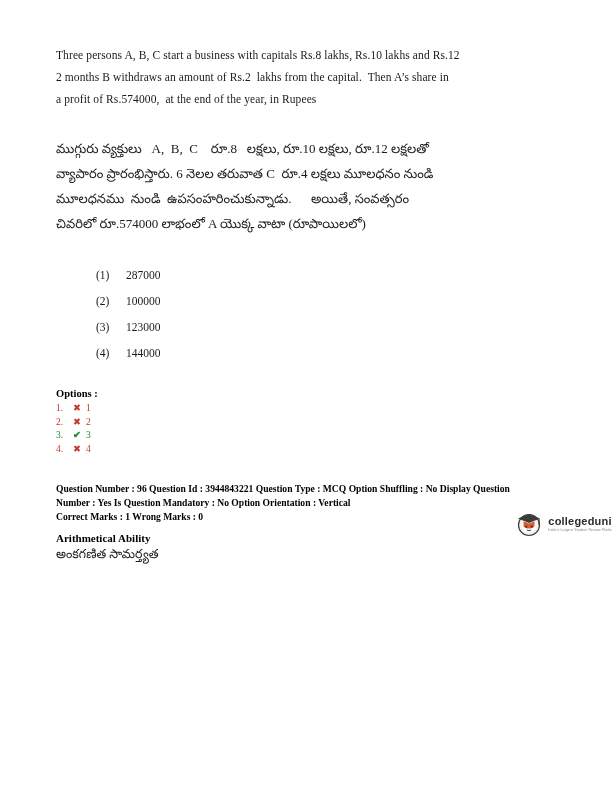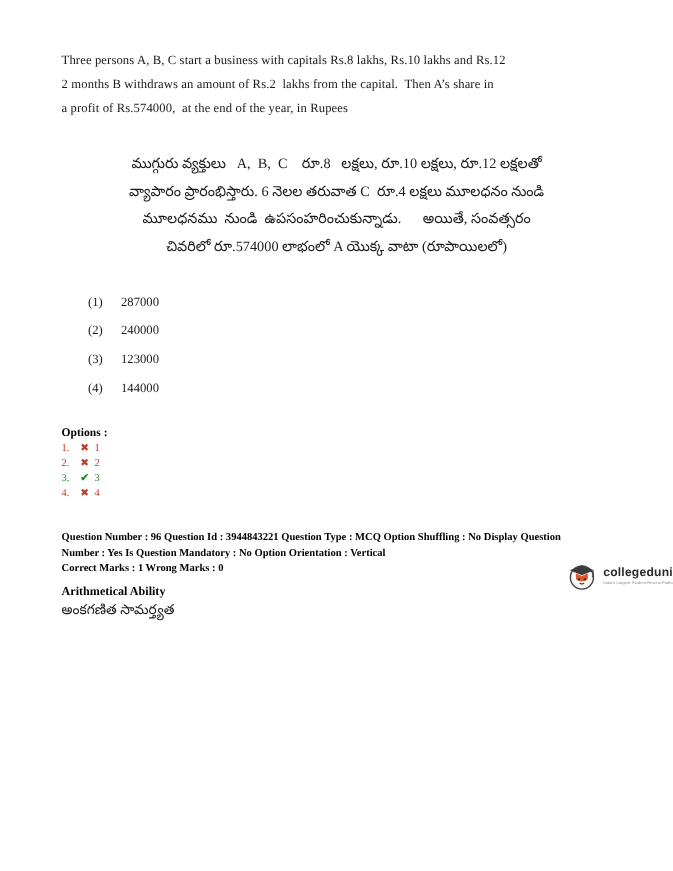--- a/index.html
+++ b/index.html
@@ -45,27 +45,26 @@
   
   .q-telugu {
     margin-top: 26px;
     font-family: "Liberation Serif", serif;
     font-size: 13px;
     line-height: 25px;
     color: #1a1a1a;
   }
   .q-telugu .line {
     white-space: pre-wrap;
-    text-align: center;
   }
 
   
   .choices {
     margin-top: 26px;
-    margin-left: 24px;
+    margin-left: 40px;
   }
   .choice {
     font-size: 11.5px;
     line-height: 26px;
     color: #1a1a1a;
   }
   .choice .num {
     display: inline-block;
     width: 30px;
   }
@@ -184,21 +183,21 @@
       <div class="line">వ్యాపారం ప్రారంభిస్తారు. 6 నెలల తరువాత C  రూ.4 లక్షలు మూలధనం నుండి</div>
       <div class="line">మూలధనము  నుండి  ఉపసంహరించుకున్నాడు.      అయితే, సంవత్సరం</div>
       <div class="line">చివరిలో రూ.574000 లాభంలో A యొక్క వాటా (రూపాయిలలో)</div>
     </div>
 
     <div class="choices">
       <div class="choice">
         <span class="num">(1)</span><span>287000</span>
       </div>
       <div class="choice">
-        <span class="num">(2)</span><span>240000</span>
+        <span class="num">(2)</span><span>100000</span>
       </div>
       <div class="choice">
         <span class="num">(3)</span><span>123000</span>
       </div>
       <div class="choice">
         <span class="num">(4)</span><span>144000</span>
       </div>
     </div>
 
     <div class="options-block">

